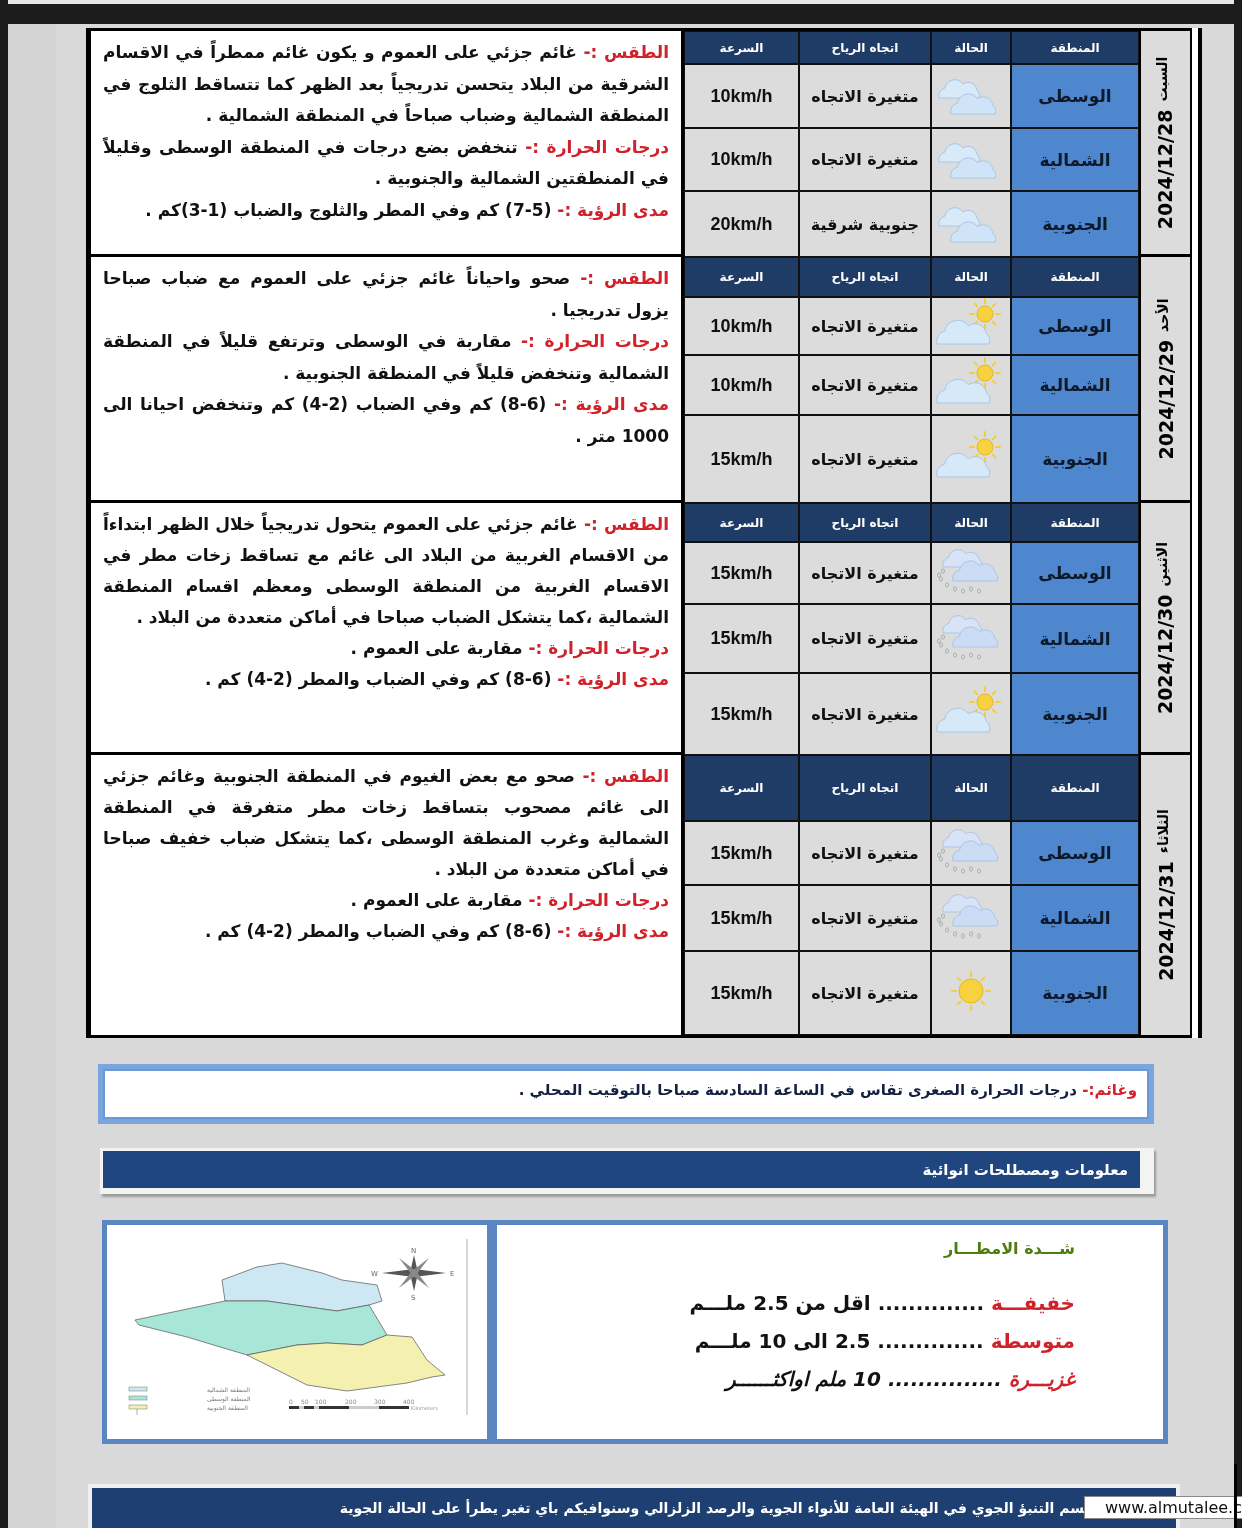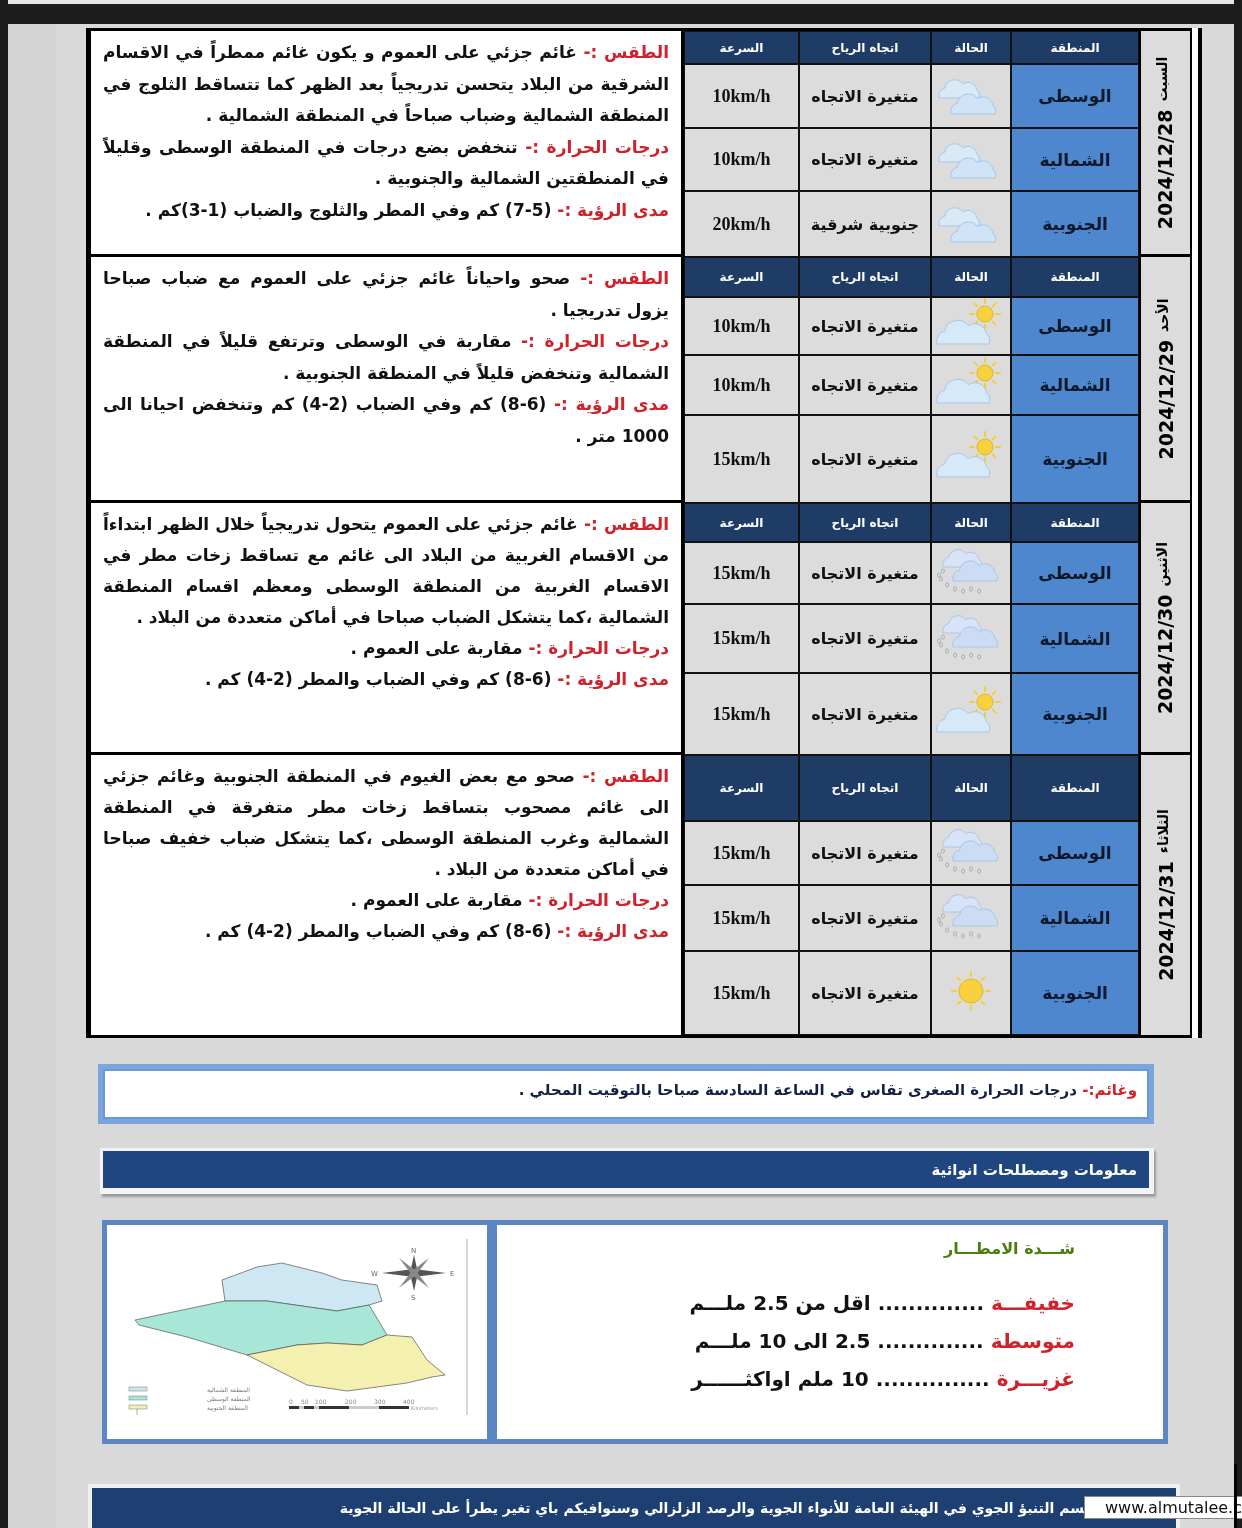--- a/index.html
+++ b/index.html
@@ -32,21 +32,21 @@
   .tbl {
     position:absolute; left:592px; top:0; width:458px; height:100%;
     border-left:3px solid #000; box-sizing:border-box;
     display:grid; direction:rtl;
     grid-template-columns:128px 80px 132px 1fr;
   }
   .cell { border:1.5px solid #111; box-sizing:border-box; display:flex; align-items:center; justify-content:center; font-weight:bold; }
   .hdr { background:#1f3c66; color:#fff; font-size:12px; }
   .region { background:#4f87cf; color:#0e1a2b; font-size:17px; }
   .gray { background:#dcdcdc; color:#111; font-size:16px; }
-  .speed { direction:ltr; font-family:Liberation Serif, serif; font-size:18px; }
+  .speed { direction:ltr; font-family:Liberation Sans, sans-serif; font-size:18px; }
   .datecol {
     position:absolute; left:1050px; top:0; width:51px; height:100%;
     background:#dcdcdc; border-left:2px solid #000; box-sizing:border-box;
     display:flex; align-items:center; justify-content:center;
   }
   .datecol .rot {
     transform:rotate(-90deg); white-space:nowrap; font-weight:bold; font-size:19px; color:#000;
     display:flex; gap:8px; direction:ltr;
   }
   .right-rail { position:absolute; left:1186px; top:0; width:6px; height:1014px; border-left:2px solid #000; border-right:4px solid #000; background:#fff; }
@@ -54,21 +54,21 @@
   
   .notice-outer {
     position:absolute; left:90px; top:1040px; width:1056px; height:60px; background:#7aa6dd; box-sizing:border-box; padding:5px;
   }
   .notice-inner {
     width:100%; height:100%; background:#fff; border:2px solid #6a9ad6; box-sizing:border-box;
     direction:rtl; font-weight:bold; font-size:15px; color:#132040; padding:8px 10px; line-height:22px;
   }
   .notice-inner .lbl { color:#d1222b; }
 
-  .section-bar-outer { position:absolute; left:92px; top:1124px; width:1054px; height:46px; background:#f3f3f3; box-sizing:border-box; padding:3px 5px 6px 3px; box-shadow:2px 3px 2px #9a9a9a; }
+  .section-bar-outer { position:absolute; left:92px; top:1124px; width:1054px; height:46px; background:#f3f3f3; box-sizing:border-box; padding:3px 14px 6px 3px; box-shadow:2px 3px 2px #9a9a9a; }
   .section-bar { width:100%; height:100%; background:#1f467e; color:#fff; direction:rtl; font-weight:bold; font-size:15px; display:flex; align-items:center; padding:0 12px; box-sizing:border-box; }
 
   .map-box { position:absolute; left:94px; top:1196px; width:390px; height:224px; background:#fff; border:5px solid #5b86c2; box-sizing:border-box; }
   .rain-box { position:absolute; left:484px; top:1196px; width:676px; height:224px; background:#fff; border:5px solid #5b86c2; box-sizing:border-box; direction:rtl; }
   .rain-title { position:absolute; right:88px; top:14px; font-size:16px; font-weight:bold; color:#4d7c0f; }
   .rain-row { position:absolute; right:88px; font-weight:bold; font-size:20px; color:#111; white-space:nowrap; }
   .rain-row .k { color:#d1222b; }
 
   .footer-outer { position:absolute; left:80px; top:1484px; width:1092px; height:44px; background:#f0f0f0; box-sizing:border-box; padding:4px 4px 0 4px; }
   .footer-bar { width:100%; height:100%; background:#1e3f72; color:#fff; direction:rtl; font-weight:bold; font-size:14px; display:flex; align-items:center; padding:0 14px; box-sizing:border-box; }
@@ -399,21 +399,21 @@
     <div class="rain-row" style="top:66px;">
       <span class="k">خفيفـــة</span>
       <span>..............</span>
       <span>اقل من 2.5 ملـــم</span>
     </div>
     <div class="rain-row" style="top:104px;">
       <span class="k">متوسطة</span>
       <span>..............</span>
       <span>2.5 الى 10 ملـــم</span>
     </div>
-    <div class="rain-row" style="top:142px;">
+    <div class="rain-row" style="top:142px;font-style:italic;">
       <span class="k">غزيـــرة</span>
       <span>...............</span>
       <span>10 ملم اواكثــــــر</span>
     </div>
   </div>
 
   <div class="footer-outer" style="top:1460px;">
     <div class="footer-bar">مع تحيات قسم التنبؤ الجوي في الهيئة العامة للأنواء الجوية والرصد الزلزالي وسنوافيكم  باي تغير يطرأ على الحالة الجوية</div>
   </div>
   <div class="watermark" style="top:1472px;">www.almutalee.com</div>

